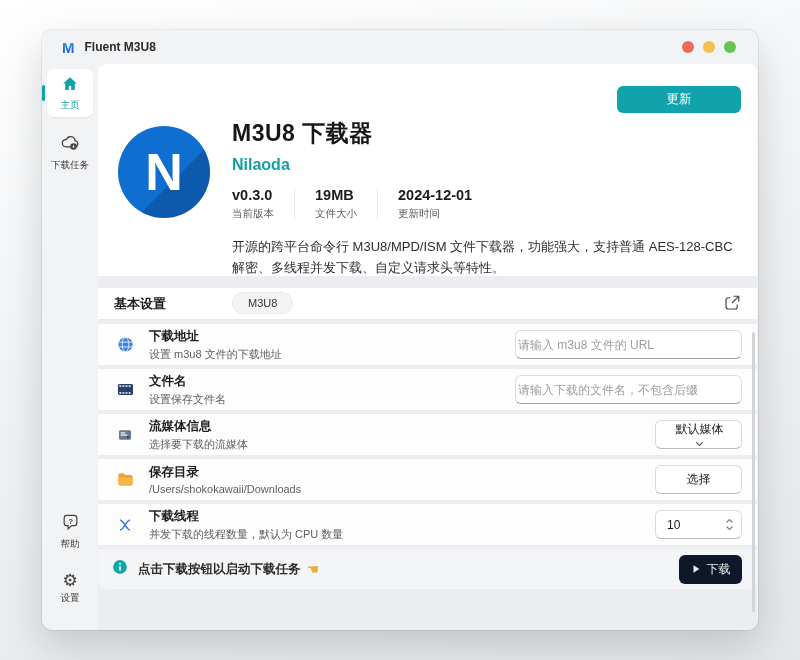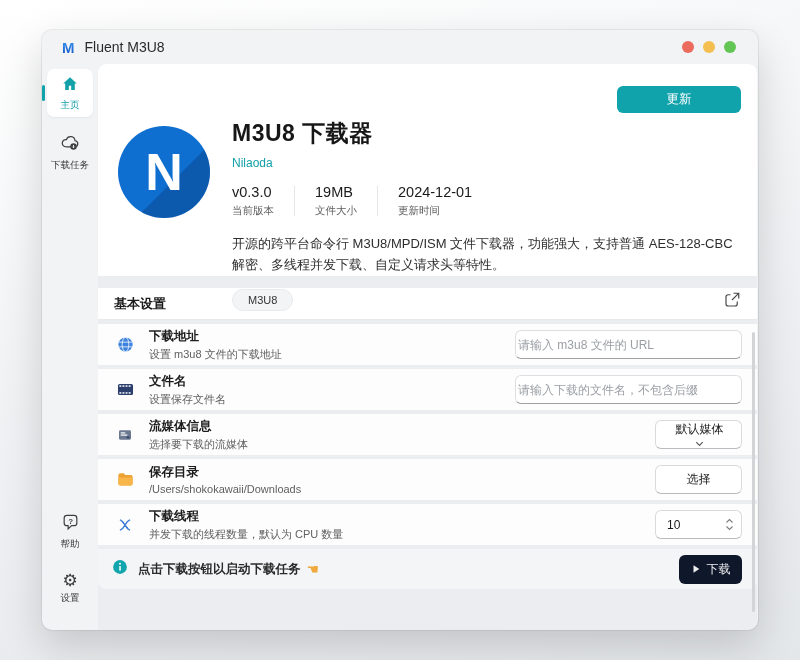--- a/index.html
+++ b/index.html
@@ -17,21 +17,21 @@
     overflow:hidden;
   }
   
   .titlebar{ position:absolute; left:0; top:0; right:0; height:34px; display:flex; align-items:center; padding-left:20px; }
   .appicon{
     font-weight:800; font-size:15px; line-height:1;
     background:linear-gradient(180deg,#3c98f0,#0f55c8);
     -webkit-background-clip:text; background-clip:text; color:transparent;
     margin-right:10px;
   }
-  .apptitle{ font-size:14px; color:#2b2b2b; }
+  .apptitle{ font-size:12px; color:#2b2b2b;font-weight:bold; }
   .lights{ position:absolute; right:22px; top:11px; display:flex; gap:9px; }
   .light{ width:12px; height:12px; border-radius:50%; }
   
   .sidebar{ position:absolute; left:0; top:34px; bottom:0; width:56px; display:flex; flex-direction:column; align-items:center; padding-top:5px; }
   .nav-item{ position:relative; width:46px; padding:6px 0 5px; display:flex; flex-direction:column; align-items:center; gap:2px; border-radius:7px; cursor:pointer; margin-bottom:10px; }
   .nav-item .nlabel{ font-size:9.5px; color:#3d3d3d; }
   .nav-item.active{ background:#ffffff; box-shadow:0 1px 2px rgba(0,0,0,.06); }
   .nav-item.active .nlabel{ color:#109ba4; }
   .accent{ position:absolute; left:-5px; top:50%; transform:translateY(-50%); width:3px; height:16px; border-radius:2px; background:#10a3ac; }
   .sidebar-bottom{ margin-top:auto; display:flex; flex-direction:column; align-items:center; padding-bottom:10px; }
@@ -42,24 +42,24 @@
   .update-btn{
     position:absolute; right:16px; top:22px; width:124px; height:27px;
     background:#10a3ac; color:#fff; font-size:12.5px; border:none; border-radius:6px;
     font-family:"Liberation Sans", sans-serif; cursor:pointer;
   }
   .logo{ position:absolute; left:20px; top:62px; width:92px; height:92px; border-radius:50%; background:#0f6fd0; overflow:hidden; display:flex; align-items:center; justify-content:center; }
   .logo::before{ content:""; position:absolute; inset:0; background:linear-gradient(315deg, rgba(5,40,92,.30) 0 40%, transparent 40.5%); }
   .logo span{ position:relative; color:#fff; font-size:52px; font-weight:700; line-height:1; }
   .head-main{ position:absolute; left:134px; top:18px; right:16px; }
   .head-title{ font-size:23px; font-weight:700; color:#171717; letter-spacing:.5px;margin-top:36px; }
-  .author{ display:inline-block; margin-top:7px; font-size:12px; color:#12a0a8; text-decoration:none; }
+  .author{ display:inline-block; margin-top:7px; font-size:16px; color:#12a0a8; text-decoration:none;font-weight:bold; }
   .stats{ display:flex; align-items:center; margin-top:13px; }
   .stat{ display:flex; flex-direction:column; gap:4px; }
-  .stat .sv{ font-size:14.5px; font-weight:400; color:#1b1b1b; }
+  .stat .sv{ font-size:14.5px; font-weight:700; color:#1b1b1b; }
   .stat .sl{ font-size:10.5px; color:#5e5e5e; }
   .stat-div{ width:1px; height:30px; background:#e4e6e8; margin:0 20px; }
   .desc{ margin-top:16px; font-size:13px; line-height:1.6; color:#2e2e2e; padding-right:4px; }
   .tag-row{ display:flex; align-items:center; margin-top:13px; }
   .tag{ display:inline-block; padding:4px 15px; background:#f3f4f6; border:1px solid #e8eaec; border-radius:12px; font-size:11px; color:#333; }
   .share{ margin-left:auto; width:18px; height:18px; cursor:pointer; }
   
   .title-card{ margin-top:12px; background:#fff; height:32px; display:flex; align-items:center; padding:0 16px; border-bottom:1px solid #e7e9eb; }
   .title-card span{ font-size:13px; font-weight:700; color:#1b1b1b; }
   .row{ margin-top:4px; background:#fdfdfe; height:41px; display:flex; align-items:center; padding:0 15px 0 16px; }

